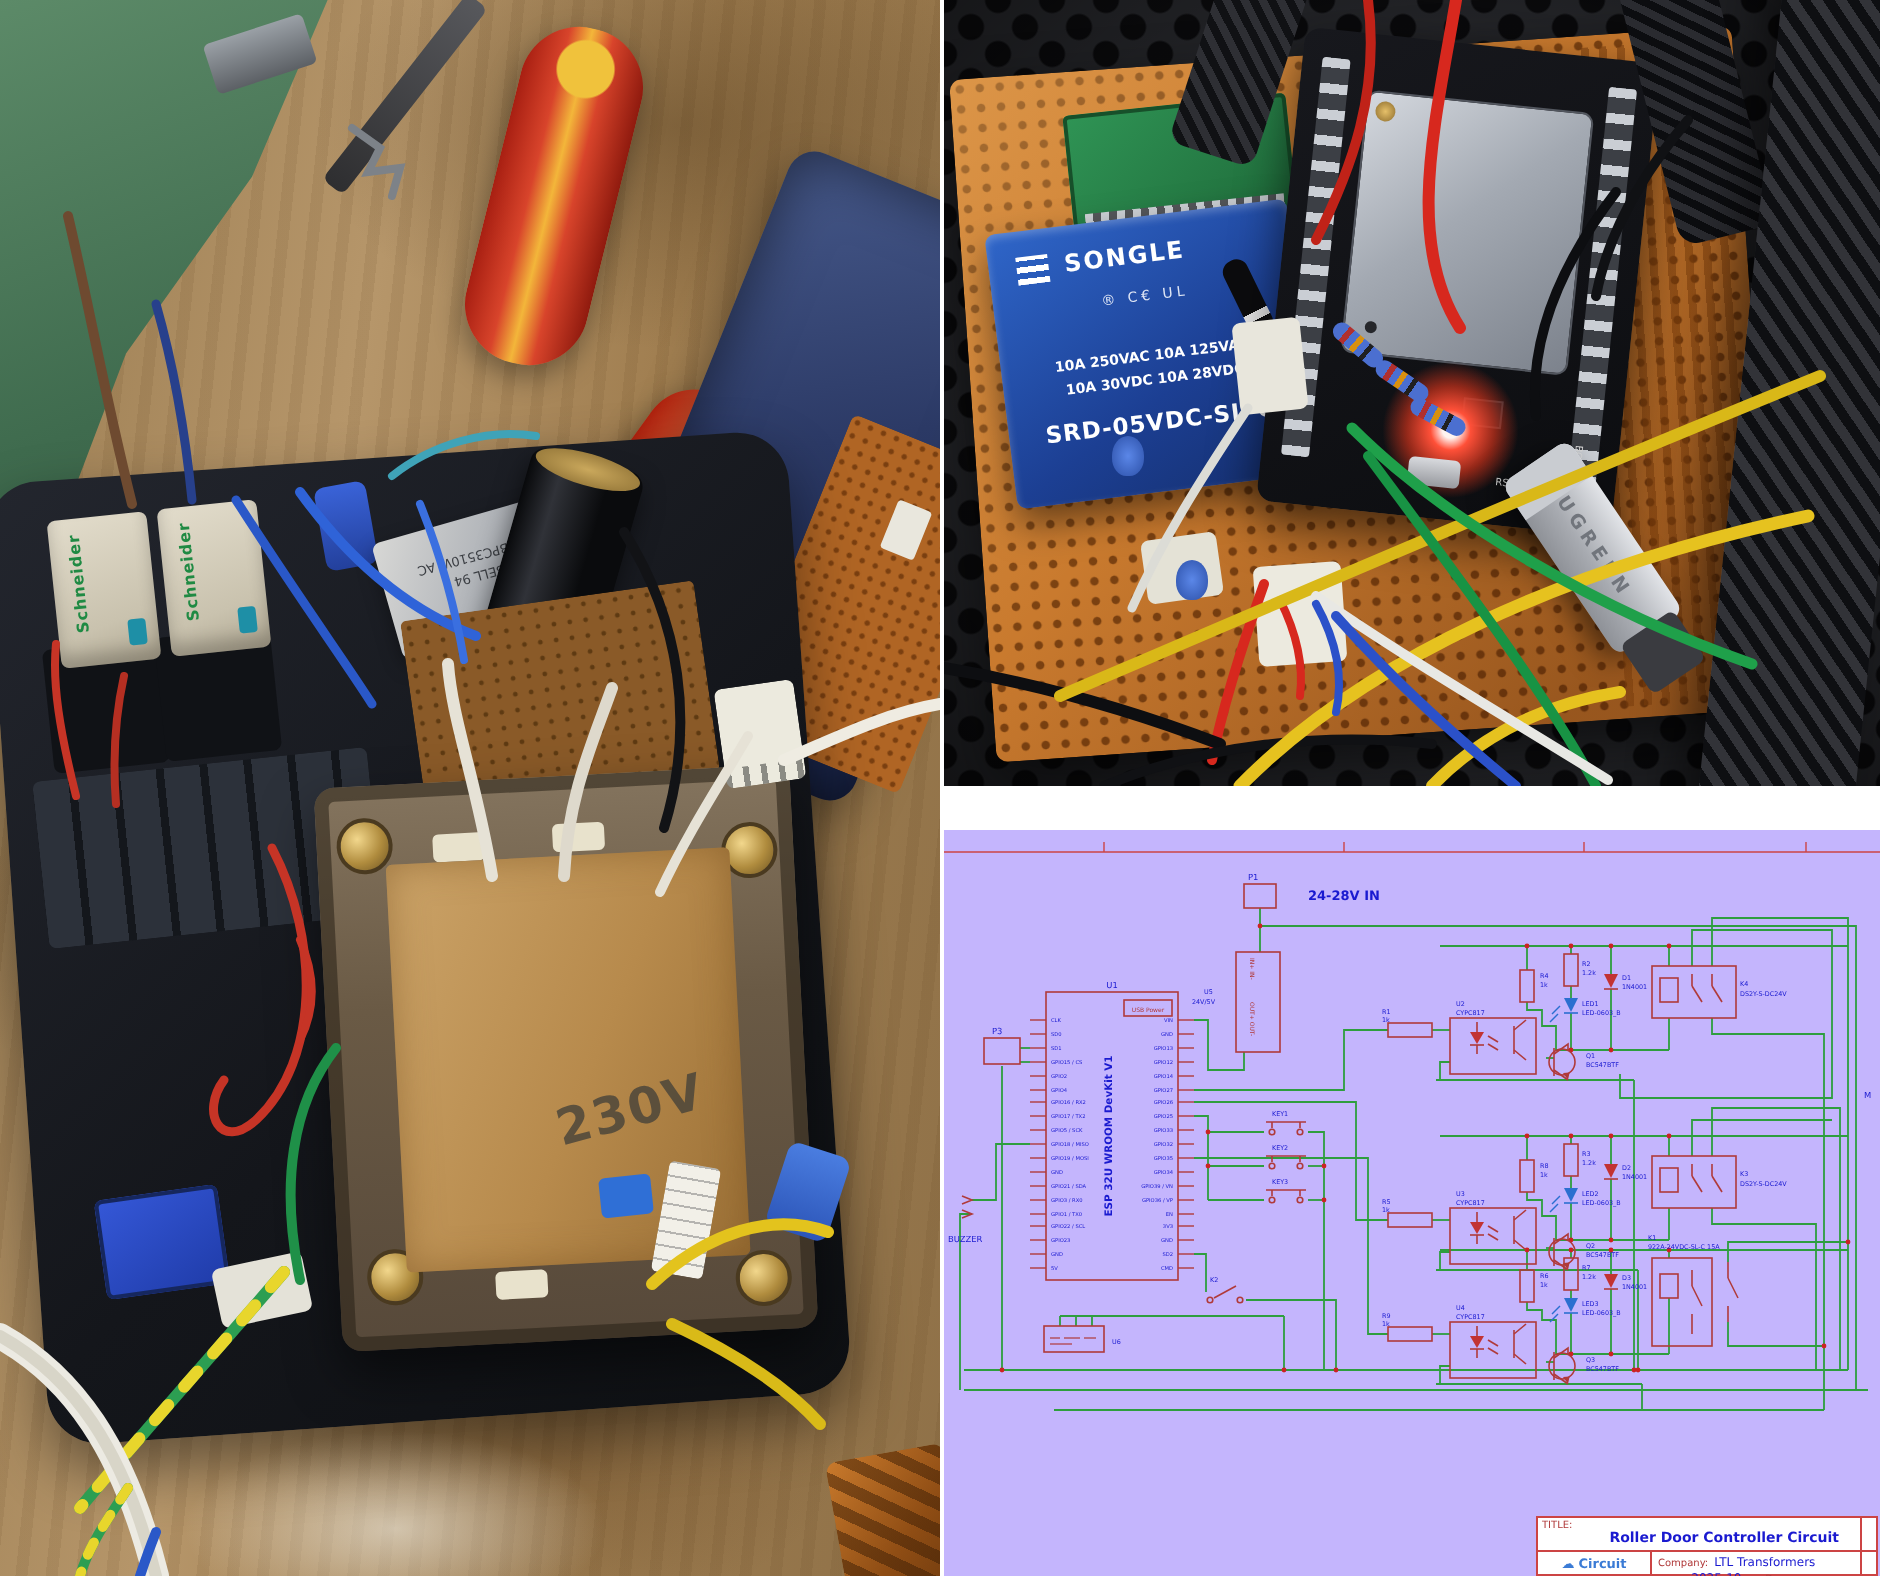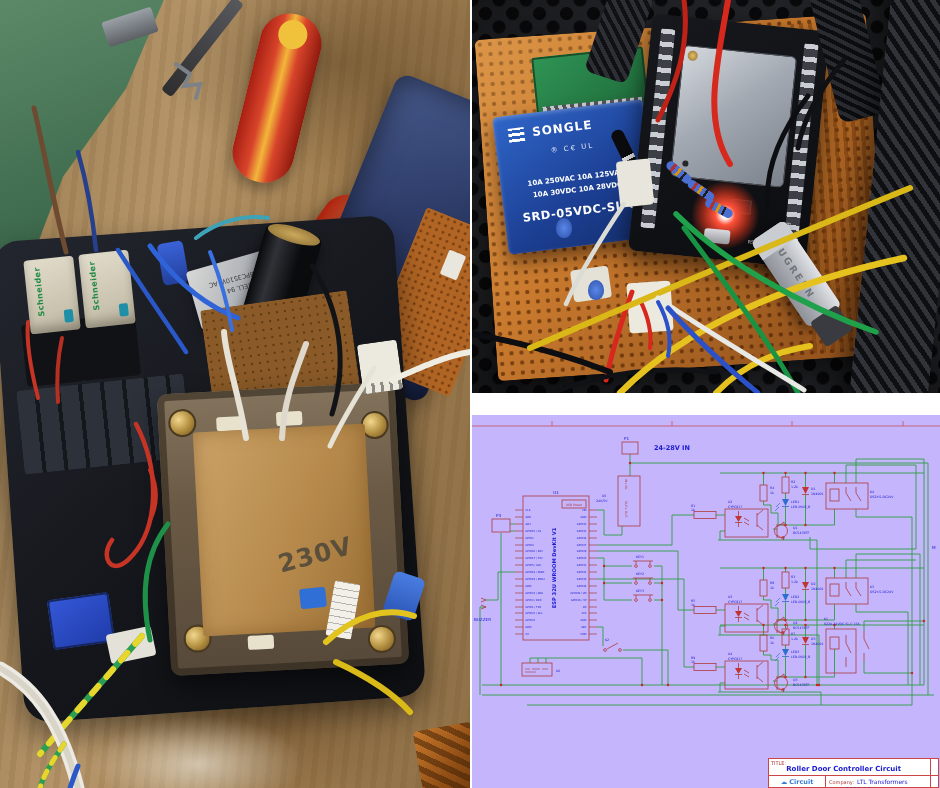--- a/index.html
+++ b/index.html
@@ -692,21 +692,21 @@
         <text class="sl" x="352" y="205">K1</text>
           <text class="sl" x="352" y="209.5">922A-24VDC-SL-C 15A</text>
       </g>
 
       <text class="sl4" x="460" y="134">M</text>
     </svg>
 
     <div style="position:absolute;left:296px;top:343px;width:171px;height:38px;border:1px solid #cc4444;box-sizing:border-box;background:#fff;">
       <div style="height:16px;display:flex;align-items:stretch;">
         <span class="tb-lab" style="padding:1px 0 0 2px;">TITLE:</span>
-        <span style="flex:1;color:#1a1ad0;font-weight:bold;font-size:7px;padding-top:6px;">Roller Door Controller Circuit</span>
+        <span style="flex:1;text-align:center;color:#1a1ad0;font-weight:bold;font-size:7px;padding-top:6px;">Roller Door Controller Circuit</span>
       </div>
       <div style="height:11px;border-top:1px solid #cc4444;display:flex;align-items:center;">
         <span style="width:56px;border-right:1px solid #cc4444;height:100%;display:flex;align-items:center;justify-content:center;color:#3a7bd5;font-size:6.5px;font-weight:bold;">
           <span style="margin-right:2px;">☁</span>
             <span>Circuit</span>
         </span>
         <span class="tb-lab" style="margin-left:3px;">Company:</span>
         <span class="tb-val" style="margin-left:3px;">LTL Transformers</span>
       </div>
       <div style="height:10px;border-top:1px solid #cc4444;display:flex;align-items:center;">

